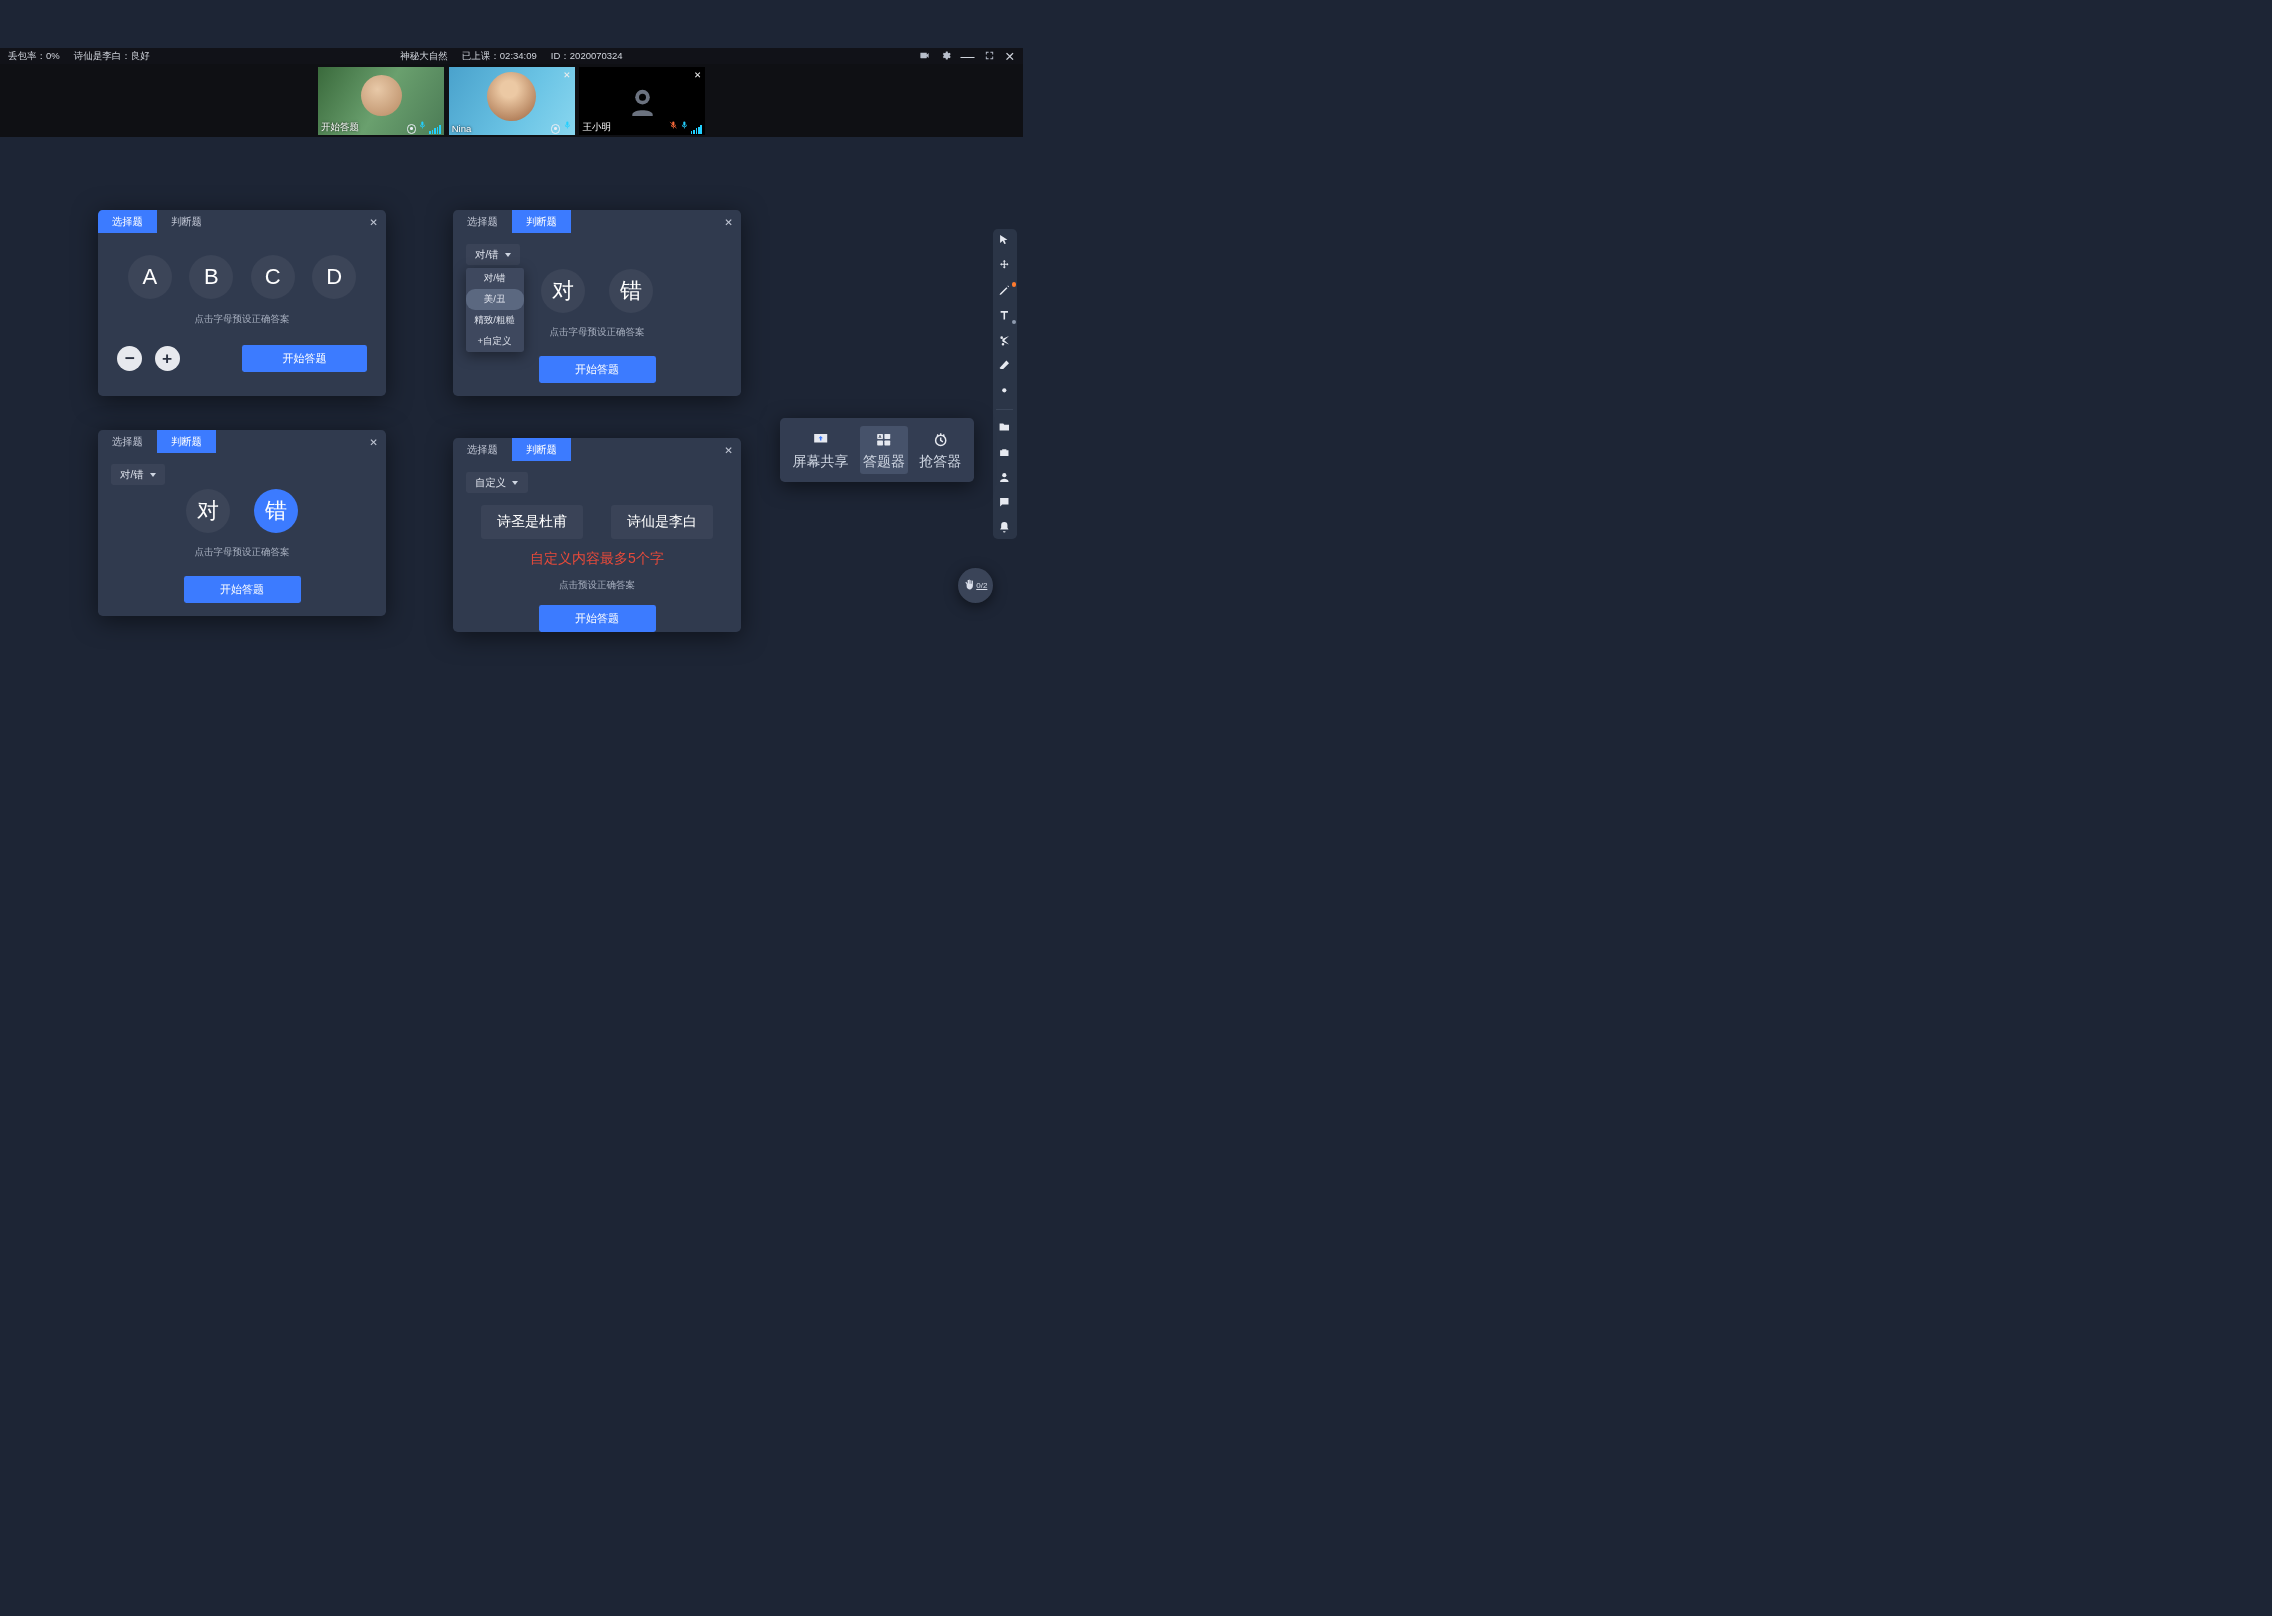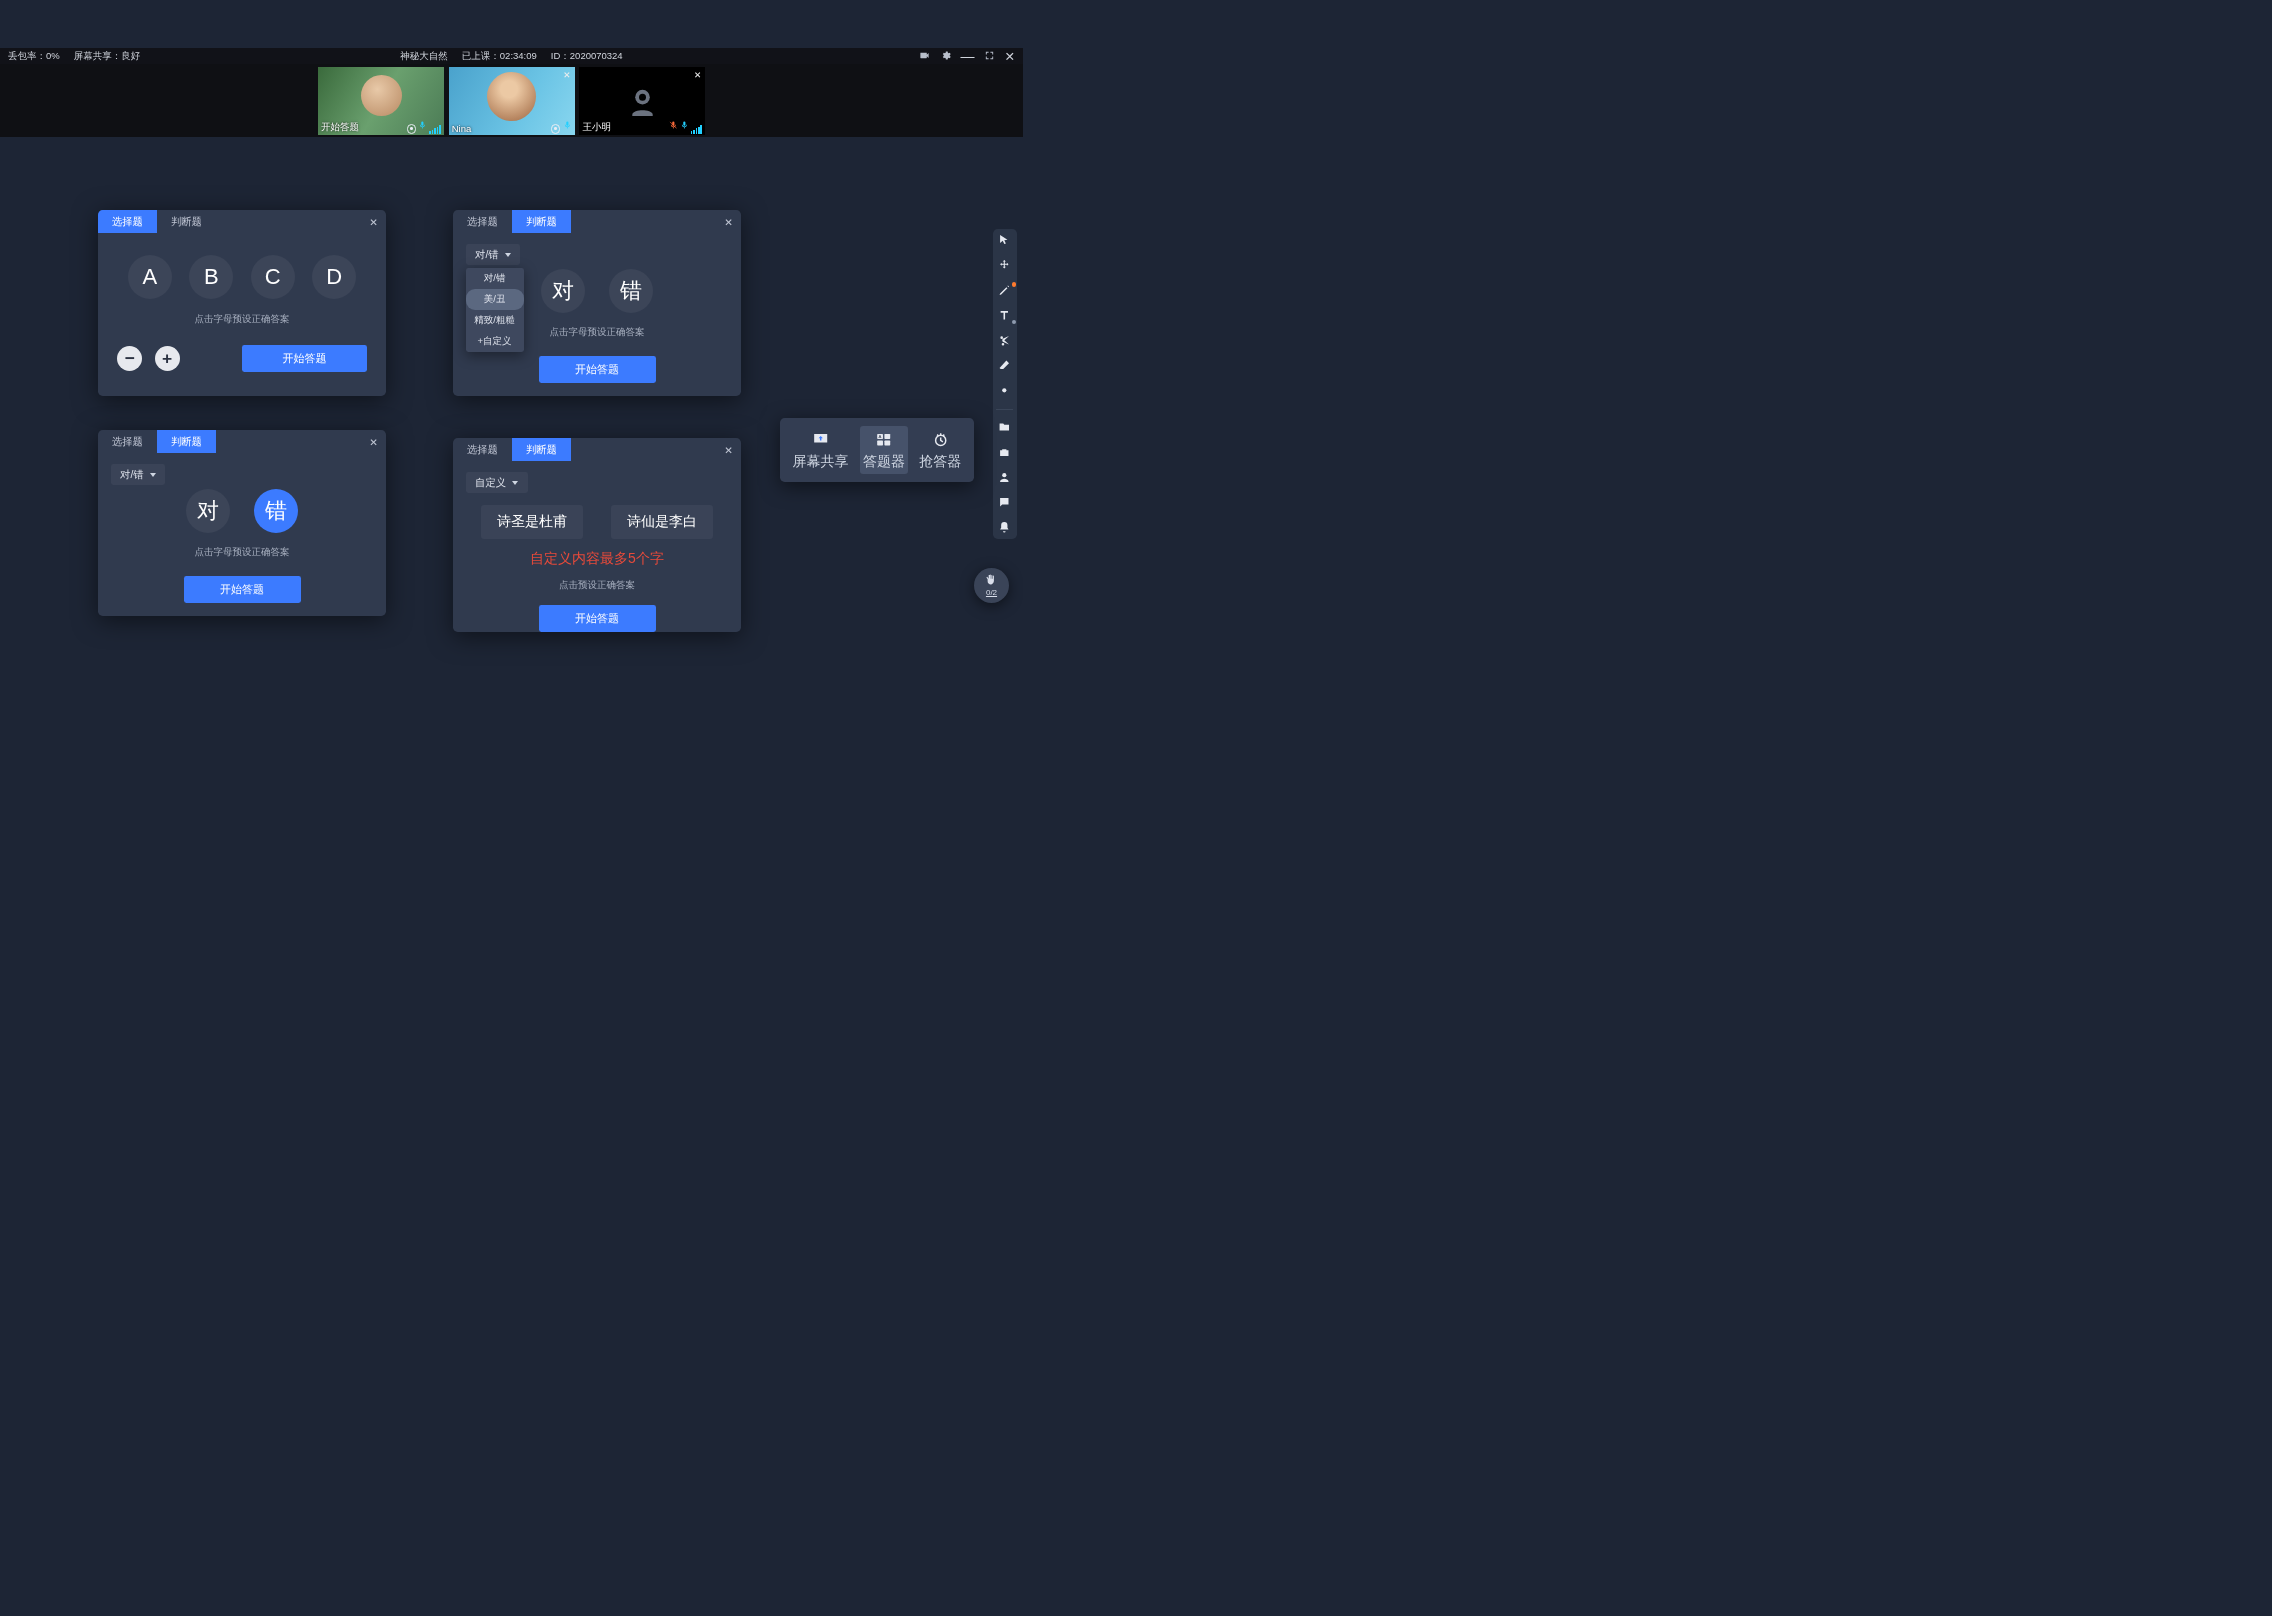--- a/index.html
+++ b/index.html
@@ -111,34 +111,34 @@
   position:absolute; right:49px; top:418px; background:#333d52; border-radius:4.7px;
   padding:8px 9.5px; display:flex; gap:8px; box-shadow:0 4.7px 19px rgba(0,0,0,.5);
 }
 .popitem { display:flex; flex-direction:column; align-items:center; gap:3.2px; cursor:pointer; padding:3.2px 3.2px; border-radius:3.2px; }
 .popitem.active { background:#46526a; }
 .popitem .ic { width:20.5px; height:20.5px; border-radius:3.2px; display:flex; align-items:center; justify-content:center; }
 .popitem span { font-size:14px; color:#cfd6e2; }
 
 
 .handbadge {
-  position:absolute; right:14px; bottom:126px; width:35px; height:35px; border-radius:50%;
-  background:#3a4458; display:flex; flex-direction:column; align-items:center; justify-content:center;
+  position:absolute; right:30px; bottom:126px; width:35px; height:35px; border-radius:50%;
+  background:#3a4458; display:flex; flex-direction:row; align-items:center; justify-content:center;
   box-shadow:0 3.2px 12.6px rgba(0,0,0,.5); color:#d9deea;text-decoration:underline;
 }
 .handbadge svg { width:12.6px; height:12.6px; fill:#d9deea; margin-bottom:0.8px; }
 .handbadge .cnt { font-size:8px; }
 </style>
 </head>
 <body>
 
 <div class="topbar">
   <div class="left">
     <span>丢包率：0%</span>
-    <span>屏幕共享：良好</span>
+    <span>诗仙是李白：良好</span>
   </div>
   <div class="center">
     <span>神秘大自然</span>
     <span>已上课：02:34:09</span>
     <span>ID：2020070324</span>
   </div>
   <div class="right">
     <span><svg viewBox="0 0 24 24">
           <path d="M17 10.5V7c0-.6-.4-1-1-1H4c-.6 0-1 .4-1 1v10c0 .6.4 1 1 1h12c.6 0 1-.4 1-1v-3.5l4 4v-11l-4 4z"></path>
         </svg></span>

